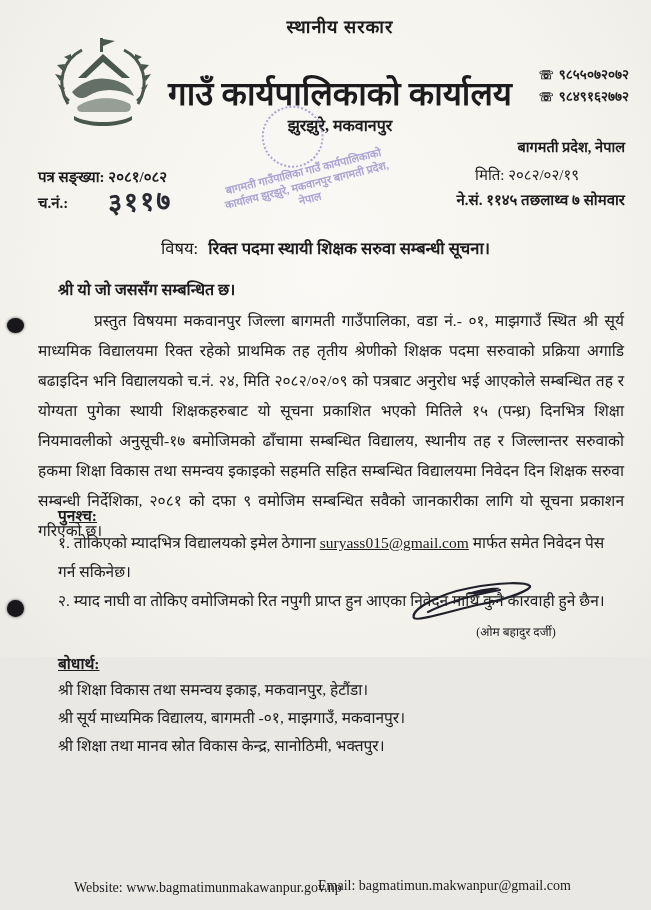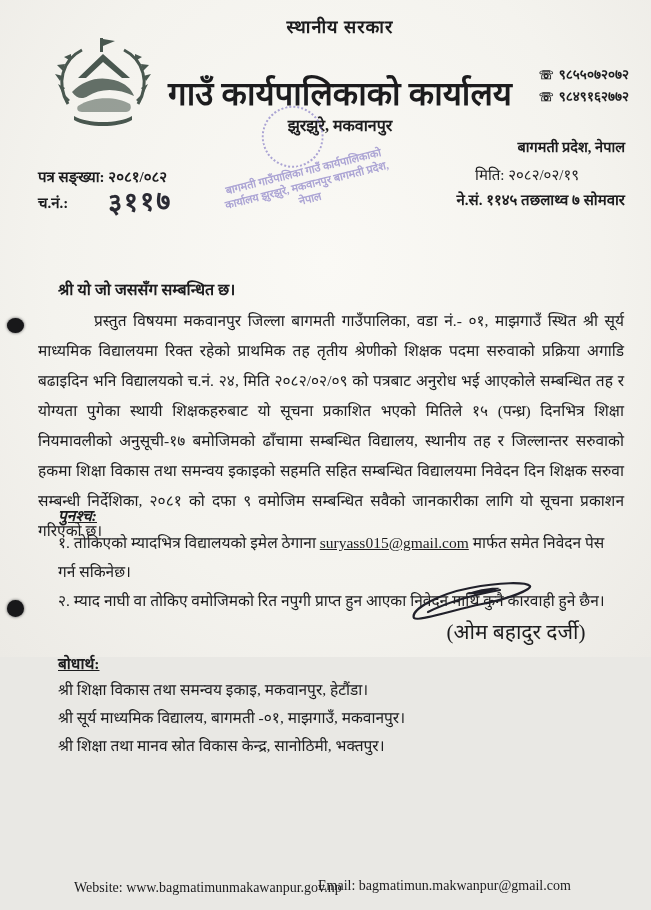--- a/index.html
+++ b/index.html
@@ -54,27 +54,27 @@
   .subject{left:0;top:236px;width:651px;font-size:16.5px;}
   .subject .subj-text{font-weight:bold;margin-left:6px;}
   
   .salutation{left:58px;top:278px;font-size:16px;font-weight:bold;}
   
   .body-par{
     left:38px;top:306px;width:586px;
     font-size:15.5px;line-height:30px;text-align:justify;text-indent:56px;
   }
   
-  .ps-head{left:58px;top:504px;font-size:15.5px;font-weight:bold;text-decoration:underline;font-style:italic;}
+  .ps-head{left:58px;top:504px;font-size:15.5px;font-weight:bold;text-decoration:underline;}
   .ps-item1{left:58px;top:528px;width:550px;font-size:15.5px;line-height:29px;}
   .ps-item2{left:58px;top:586px;width:570px;font-size:15.5px;line-height:29px;}
   .email-link{text-decoration:underline;color:#1c1c1e;font-family:"Liberation Serif", serif;}
   
   .sig-swoosh{left:408px;top:580px;width:130px;height:44px;}
-  .sig-block{left:398px;top:620px;width:236px;text-align:center;font-size:21px;line-height:25px;}
+  .sig-block{left:398px;top:620px;width:236px;text-align:center;font-size:12px;line-height:25px;}
   
   .cc-head{left:58px;top:652px;font-size:15.5px;font-weight:bold;text-decoration:underline;}
   .cc-list{left:58px;top:676px;width:470px;font-size:15.5px;line-height:28px;}
   
   .footer-website{left:74px;top:880px;font-size:14px;}
   .footer-email{left:318px;top:878px;font-size:14px;}
   
   .punch1{left:7px;top:318px;width:17px;height:15px;background:#18181a;border-radius:50%;box-shadow:0 0 3px #444;}
   .punch2{left:7px;top:600px;width:17px;height:17px;background:#18181a;border-radius:50%;box-shadow:0 0 3px #444;}
 </style>
@@ -125,20 +125,24 @@
     <span>२०८१/०८२</span>
   </div>
   <div class="abs chalani-label">च.नं.:</div>
   <div class="abs chalani-value">३११७</div>
   <div class="abs date-line">
     <span>मिति:</span>
     <span>२०८२/०२/१९</span>
   </div>
   <div class="abs ns-line">ने.सं. ११४५ तछलाथ्व ७ सोमवार</div>
 
+  <div class="abs center subject">
+    <span>विषय:</span>
+    <span class="subj-text">रिक्त पदमा स्थायी शिक्षक सरुवा सम्बन्धी सूचना।</span>
+  </div>
 
   <div class="abs salutation">श्री यो जो जससँग सम्बन्धित छ।</div>
 
   <div class="abs body-par">प्रस्तुत विषयमा मकवानपुर जिल्ला बागमती गाउँपालिका, वडा नं.- ०१, माझगाउँ स्थित श्री सूर्य माध्यमिक विद्यालयमा रिक्त रहेको प्राथमिक तह तृतीय श्रेणीको शिक्षक पदमा सरुवाको प्रक्रिया अगाडि बढाइदिन भनि विद्यालयको च.नं. २४, मिति २०८२/०२/०९ को पत्रबाट अनुरोध भई आएकोले सम्बन्धित तह र योग्यता पुगेका स्थायी शिक्षकहरुबाट यो सूचना प्रकाशित भएको मितिले १५ (पन्ध्र) दिनभित्र शिक्षा नियमावलीको अनुसूची-१७ बमोजिमको ढाँचामा सम्बन्धित विद्यालय, स्थानीय तह र जिल्लान्तर सरुवाको हकमा शिक्षा विकास तथा समन्वय इकाइको सहमति सहित सम्बन्धित विद्यालयमा निवेदन दिन शिक्षक सरुवा सम्बन्धी निर्देशिका, २०८१ को दफा ९ वमोजिम सम्बन्धित सवैको जानकारीका लागि यो सूचना प्रकाशन गरिएको छ।</div>
 
   <div class="abs ps-head">पुनश्च:</div>
   <div class="abs ps-item1">
     <span>१. तोकिएको म्यादभित्र विद्यालयको इमेल ठेगाना </span><a class="email-link" href="#">suryass015@gmail.com</a><span> मार्फत समेत निवेदन पेस गर्न सकिनेछ।</span>
   </div>
   <div class="abs ps-item2">२. म्याद नाघी वा तोकिए वमोजिमको रित नपुगी प्राप्त हुन आएका निवेदन माथि कुनै कारवाही हुने छैन।</div>

